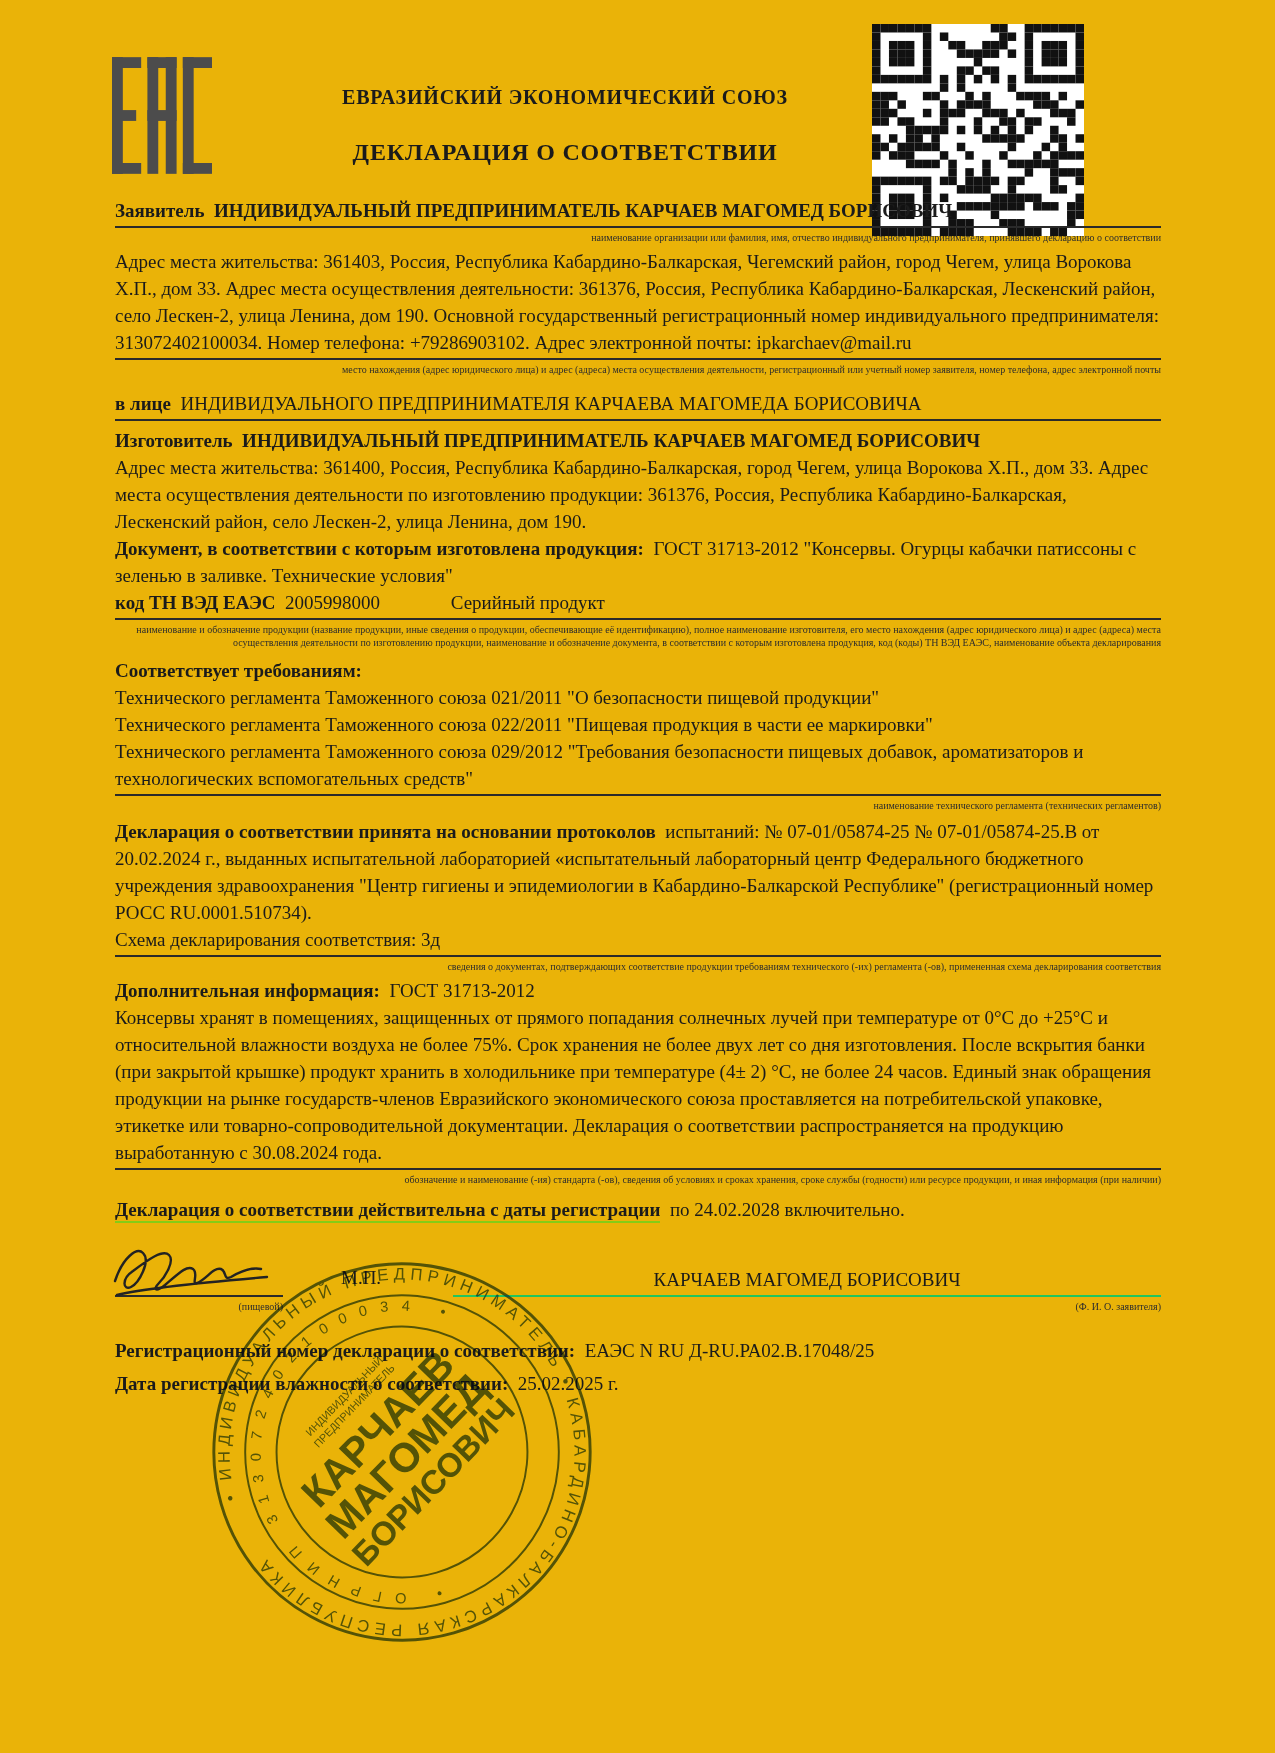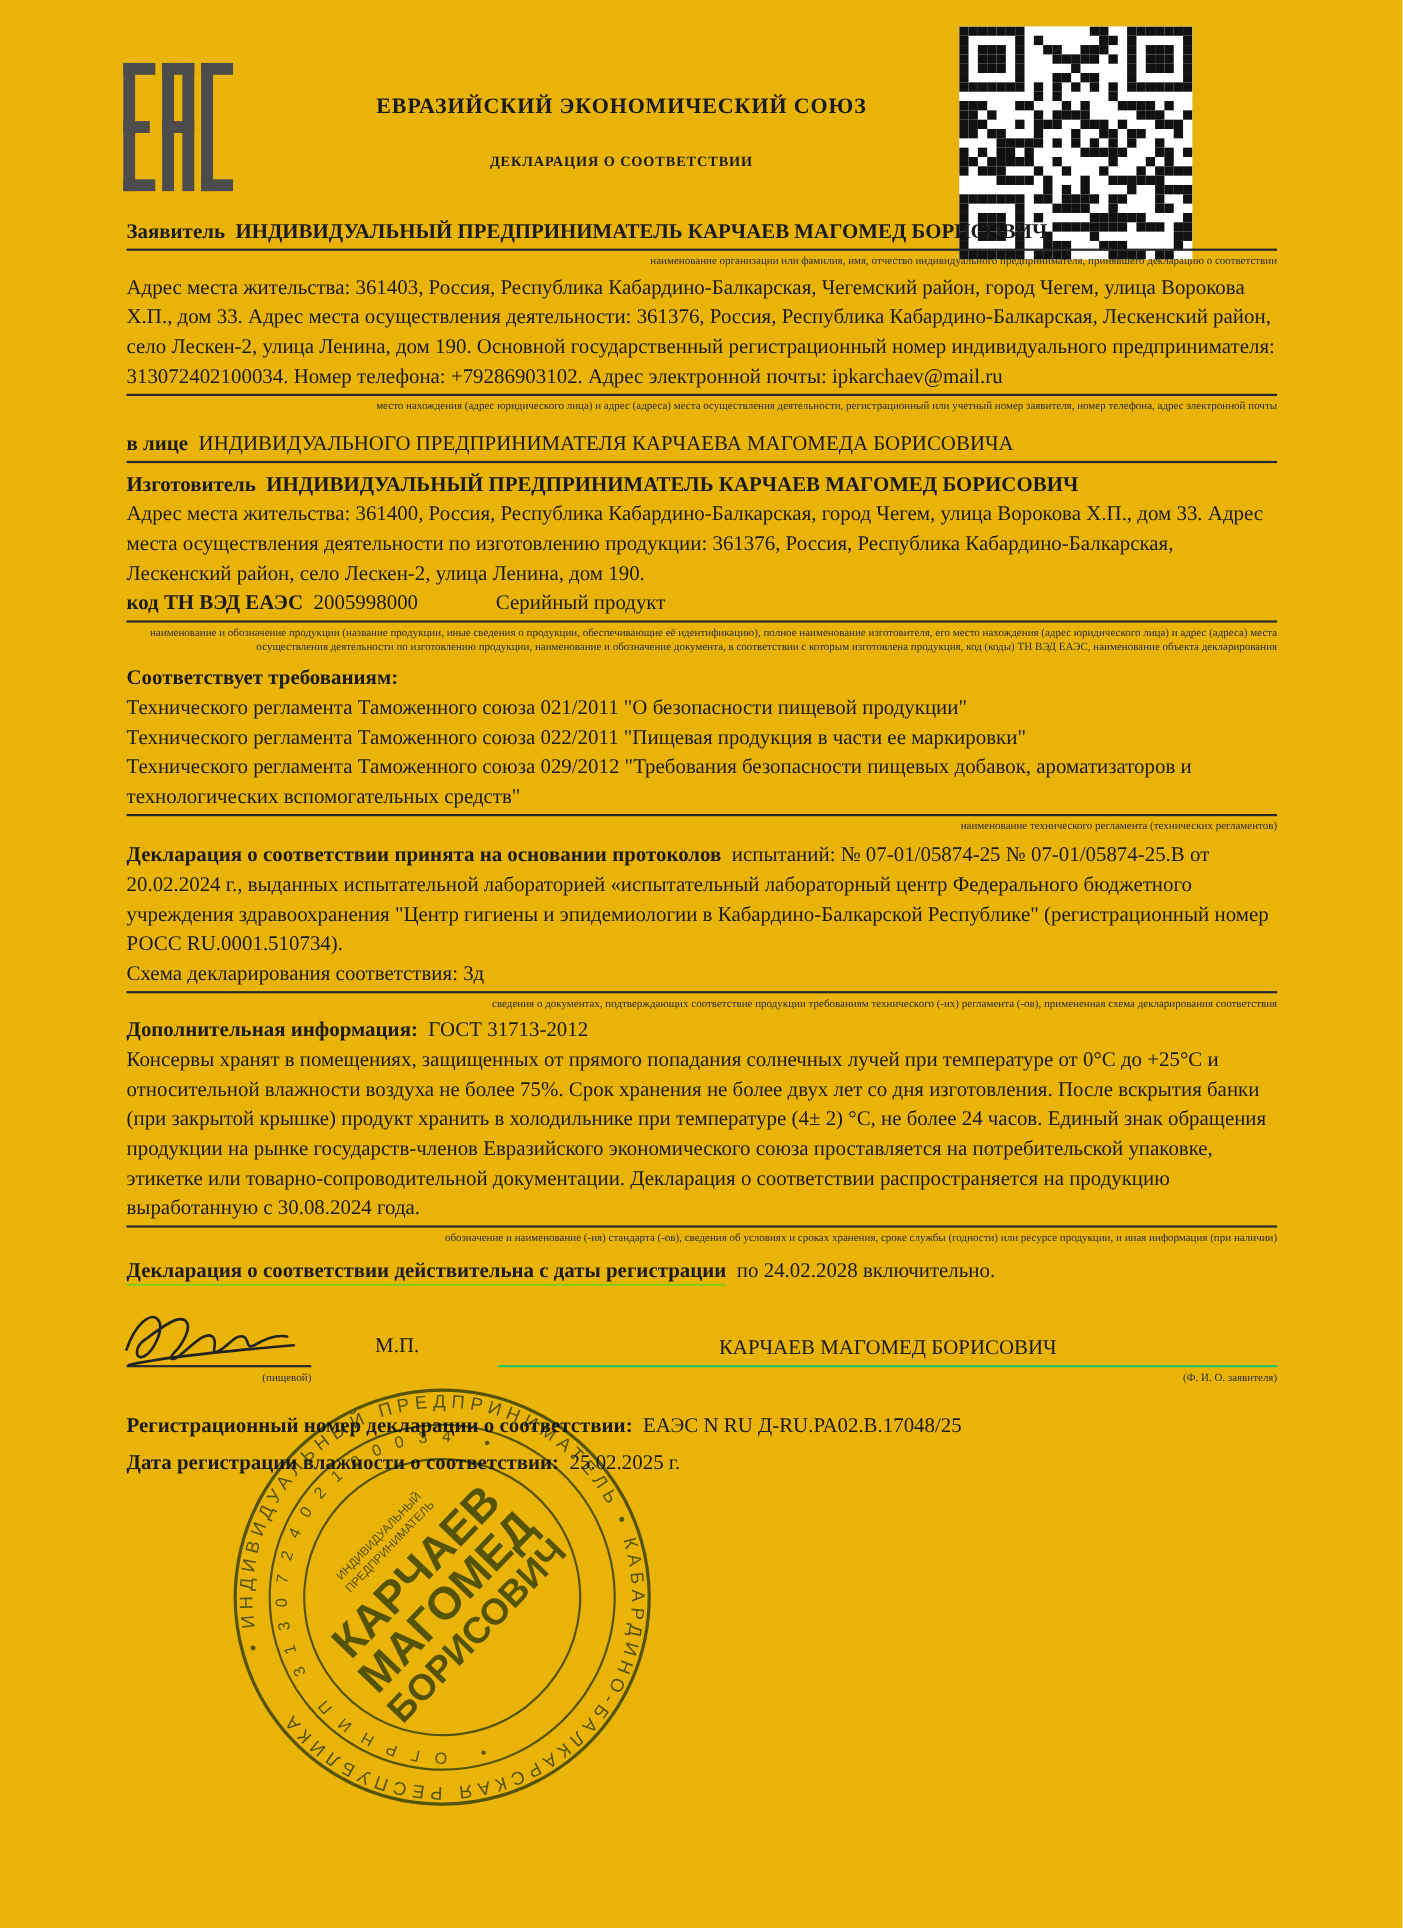--- a/index.html
+++ b/index.html
@@ -4,21 +4,21 @@
 <style>
   html,body{margin:0;padding:0;}
   body{width:1275px;height:1753px;background:#ffffff;}
   .page{position:relative;width:1275px;height:1753px;background:#eab308;font-family:"Liberation Serif",serif;color:#1b1b1b;overflow:hidden;}
 
   
   .eac-logo{position:absolute;left:112px;top:57px;width:100px;height:117px;}
   .eac-logo rect{fill:#4c4c4c;}
   .header-titles{position:absolute;left:255px;top:86px;width:620px;text-align:center;font-weight:bold;}
   .union-title{font-size:20px;letter-spacing:.8px;}
-  .doc-title{font-size:13px;letter-spacing:.8px;margin-top:30px;}
+  .doc-title{font-size:24px;letter-spacing:.8px;margin-top:30px;}
   .qr{position:absolute;left:872px;top:24px;width:212px;height:212px;background:#fff;}
 
   
   .body{position:absolute;left:115px;top:197px;width:1046px;font-size:19px;line-height:27px;}
   .b{font-weight:bold;}
   .rule{border-bottom:2px solid #2a2a2a;}
   .pb2{padding-bottom:2px;}
   .caption{font-size:10px;line-height:13px;text-align:right;color:#2d2d2d;margin-top:3px;}
   .mt4{margin-top:4px;} .mt6{margin-top:6px;} .mt8{margin-top:8px;} .mt10{margin-top:10px;}
   .mt14{margin-top:14px;} .mt24{margin-top:24px;}
@@ -388,20 +388,24 @@
       <span>ИНДИВИДУАЛЬНОГО ПРЕДПРИНИМАТЕЛЯ КАРЧАЕВА МАГОМЕДА БОРИСОВИЧА</span>
     </div>
 
 
     <div class="mt6">
       <span class="b">Изготовитель</span>&nbsp;
       <span class="b">ИНДИВИДУАЛЬНЫЙ ПРЕДПРИНИМАТЕЛЬ КАРЧАЕВ МАГОМЕД БОРИСОВИЧ</span>
     </div>
     <div>Адрес места жительства: 361400, Россия, Республика Кабардино-Балкарская, город Чегем, улица Ворокова Х.П., дом 33. Адрес места осуществления деятельности по изготовлению продукции: 361376, Россия, Республика Кабардино-Балкарская, Лескенский район, село Лескен-2, улица Ленина, дом 190.</div>
 
+    <div>
+      <span class="b">Документ, в соответствии с которым изготовлена продукция:</span>&nbsp;
+      <span>ГОСТ 31713-2012 "Консервы. Огурцы  кабачки патиссоны с зеленью в заливке. Технические условия"</span>
+    </div>
 
     <div class="rule pb2">
       <span class="b">код ТН ВЭД ЕАЭС</span>&nbsp;
       <span>2005998000</span>
       <span class="tnved-gap">Серийный продукт</span>
     </div>
     <div class="caption">наименование и обозначение продукции (название продукции, иные сведения о продукции, обеспечивающие её идентификацию), полное наименование изготовителя, его место нахождения (адрес юридического лица) и адрес (адреса) места осуществления деятельности по изготовлению продукции, наименование и обозначение документа, в соответствии с которым изготовлена продукция, код (коды) ТН ВЭД ЕАЭС, наименование объекта декларирования</div>
 
     <div class="b mt8">Соответствует требованиям:</div>
     <div class="rule pb2">

